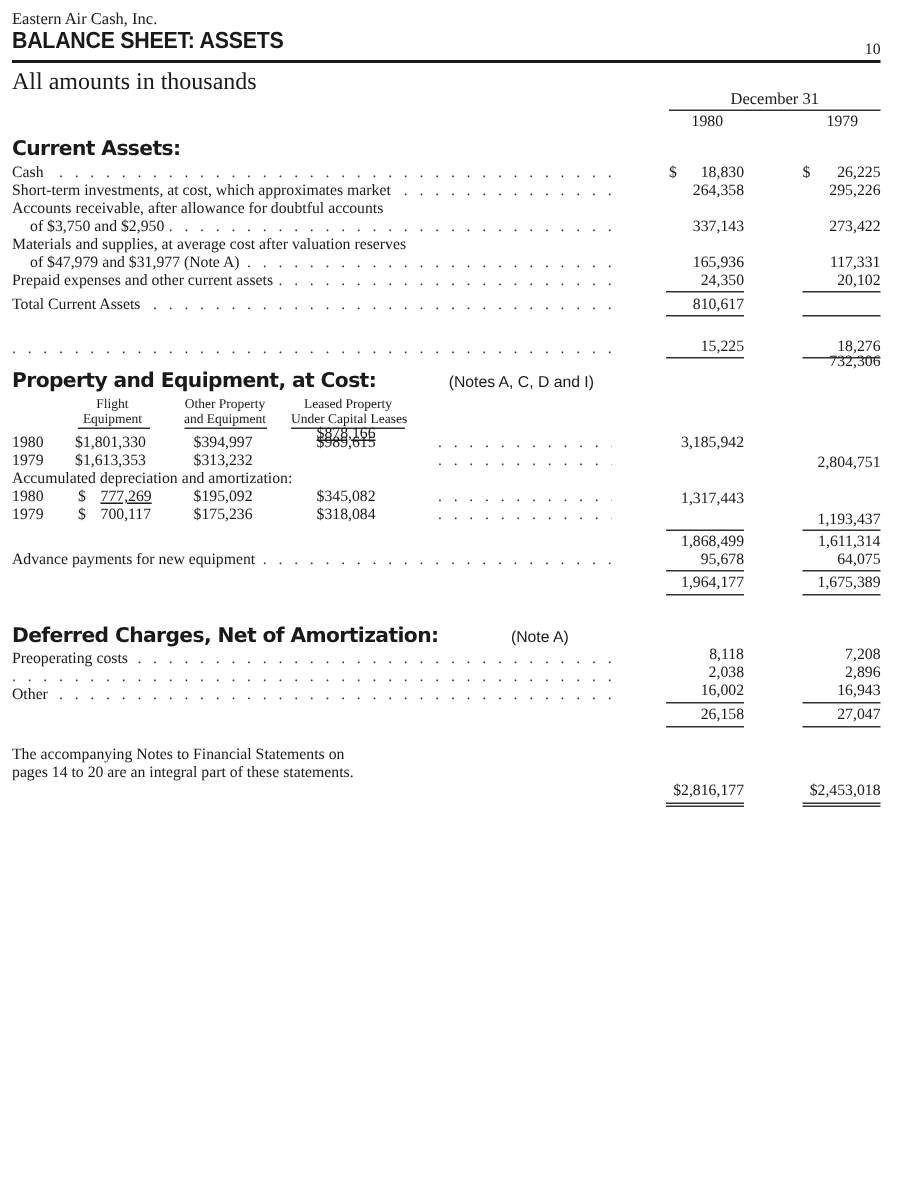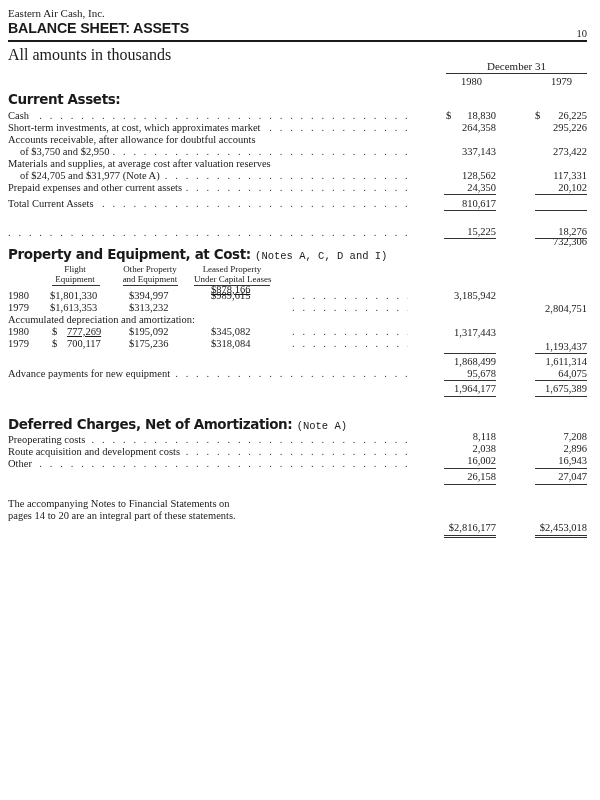--- a/index.html
+++ b/index.html
@@ -14,21 +14,21 @@
   .title { left: 8px; top: 19px; font-size: 15.5px; font-family: "Liberation Sans", sans-serif; font-weight: bold; letter-spacing: -0.2px; transform: scaleX(0.92); transform-origin: left; }
   .pagenum { right: 13px; top: 28px; font-size: 10.5px; }
   .rule-top { position: absolute; left: 8px; top: 40px; width: 579px; height: 2px; background: #1a1a1a; }
   .allamt { left: 8px; top: 46px; font-size: 16px; }
   .dec31 { left: 487px; top: 60px; font-size: 11px; }
   .decrule { position: absolute; left: 446px; top: 73px; width: 141px; height: 1px; background: #333; }
   .yr1980 { left: 461px; top: 76px; font-size: 10.5px; }
   .yr1979 { left: 551px; top: 76px; font-size: 10.5px; }
 
   .section-h { font-family: "DejaVu Sans", "Liberation Sans", sans-serif; font-weight: bold; font-size: 13.5px; letter-spacing: -0.4px; }
-  .note { font-family: Liberation Mono, monospace; font-weight: normal; font-size: 10.5px; letter-spacing: 0; }
+  .note { font-family: Liberation Sans, sans-serif; font-weight: normal; font-size: 10.5px; letter-spacing: 0; margin-left: 44px; }
 
   .row { position: absolute; left: 8px; width: 400px; height: 12px; font-size: 10.5px; line-height: 12px; overflow: hidden; white-space: nowrap; }
   .row .lbl { background: #fff; padding-right: 3px; position: relative; z-index: 1; }
   .dots { position: absolute; left: 0; right: 0; top: 0; letter-spacing: 2.6px; color: #333; z-index: 0; }
   .indent { padding-left: 12px; margin-top: 40px; }
 
   .num { position: absolute; font-size: 10.5px; line-height: 12px; text-align: right; white-space: nowrap; font-family: "Liberation Serif", serif; }
   .c80 { right: 104px; }
   .c79 { right: 13px; }
   .dollar80 { left: 446px; }
@@ -77,23 +77,23 @@
 <div class="row" style="top:146px;">
   <span class="dots">. . . . . . . . . . . . . . . . . . . . . . . . . . . . . . . . . . . . . . . . . . . . . . . . . . . . . . . . . . . . . . . . . . . . . . . . . . . . . . . . . . . . . .</span>
   <span class="lbl indent">of $3,750 and $2,950</span>
 </div>
 <div class="num c80" style="top:146px;">337,143</div>
 <div class="num c79" style="top:146px;">273,422</div>
 
 <div class="abs serif" style="left:8px; top:158px;">Materials and supplies, at average cost after valuation reserves</div>
 <div class="row" style="top:170px;">
   <span class="dots">. . . . . . . . . . . . . . . . . . . . . . . . . . . . . . . . . . . . . . . . . . . . . . . . . . . . . . . . . . . . . . . . . . . . . . . . . . . . . . . . . . . . . .</span>
-  <span class="lbl indent">of $24,705 and $31,977 (Note A)</span>
-</div>
-<div class="num c80" style="top:170px;">128,562</div>
+  <span class="lbl indent">of $47,979 and $31,977 (Note A)</span>
+</div>
+<div class="num c80" style="top:170px;">165,936</div>
 <div class="num c79" style="top:170px;">117,331</div>
 
 <div class="row" style="top:182px;">
   <span class="dots">. . . . . . . . . . . . . . . . . . . . . . . . . . . . . . . . . . . . . . . . . . . . . . . . . . . . . . . . . . . . . . . . . . . . . . . . . . . . . . . . . . . . . .</span>
   <span class="lbl">Prepaid expenses and other current assets</span>
 </div>
 <div class="num c80" style="top:182px;">24,350</div>
 <div class="num c79" style="top:182px;">20,102</div>
 <div class="uline u80" style="top:194px;"></div>
 <div class="uline u79" style="top:194px;"></div>
@@ -193,21 +193,20 @@
 
 <div class="row" style="top:434px;">
   <span class="dots">. . . . . . . . . . . . . . . . . . . . . . . . . . . . . . . . . . . . . . . . . . . . . . . . . . . . . . . . . . . . . . . . . . . . . . . . . . . . . . . . . . . . . .</span>
   <span class="lbl">Preoperating costs</span>
 </div>
 <div class="num c80" style="top:431px;">8,118</div>
 <div class="num c79" style="top:431px;">7,208</div>
 
 <div class="row" style="top:446px;">
   <span class="dots">. . . . . . . . . . . . . . . . . . . . . . . . . . . . . . . . . . . . . . . . . . . . . . . . . . . . . . . . . . . . . . . . . . . . . . . . . . . . . . . . . . . . . .</span>
-  <span class="lbl">Route acquisition and development costs</span>
 </div>
 <div class="num c80" style="top:443px;">2,038</div>
 <div class="num c79" style="top:443px;">2,896</div>
 
 <div class="row" style="top:458px;">
   <span class="dots">. . . . . . . . . . . . . . . . . . . . . . . . . . . . . . . . . . . . . . . . . . . . . . . . . . . . . . . . . . . . . . . . . . . . . . . . . . . . . . . . . . . . . .</span>
   <span class="lbl">Other</span>
 </div>
 <div class="num c80" style="top:455px;">16,002</div>
 <div class="num c79" style="top:455px;">16,943</div>

